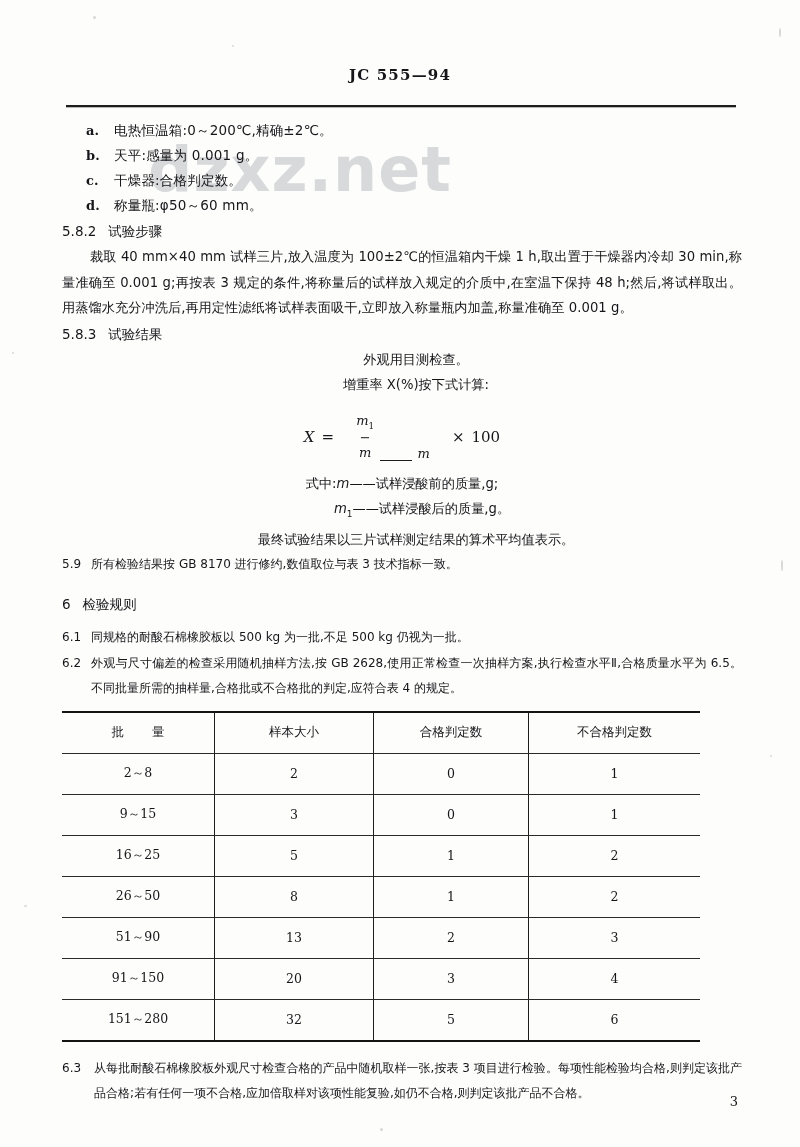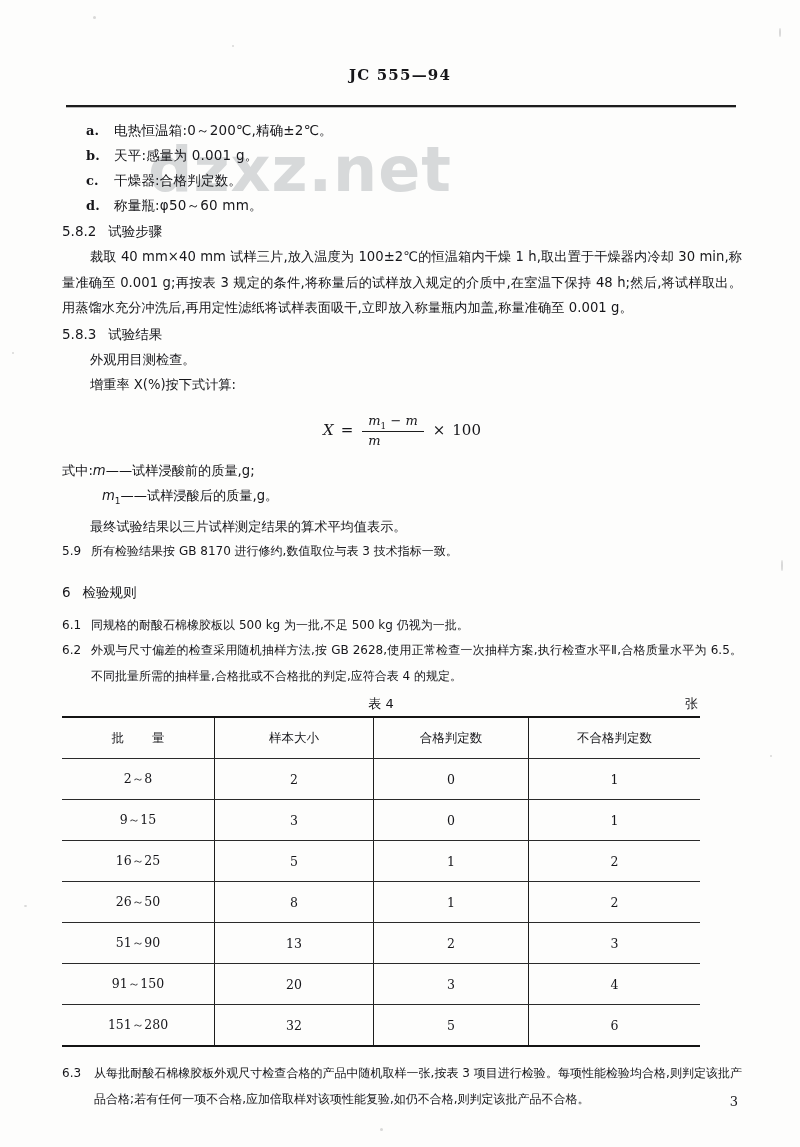--- a/index.html
+++ b/index.html
@@ -121,44 +121,45 @@
     gap: 10px;
     font-size: 12px;
     line-height: 25.5px;
   }
   .hang-num { flex: 0 0 auto; white-space: nowrap; }
   .hang-body { flex: 1 1 auto; text-align: justify; text-justify: inter-character; }
 
   .sub-def {
     font-size: 13.2px;
     line-height: 25px;
+    text-align: center;
   }
   .sub-def.indent1 { padding-left: 0px; }
   .sub-def.indent2 { padding-left: 40px; }
   .sub-def.indent3 { text-indent: 28px; }
 
   
   .formula-wrap {
     text-align: center;
     margin: 16px 0 10px 0;
     font-family: "DejaVu Serif", "Liberation Serif", serif;
   }
   .formula {
     display: inline-flex;
     align-items: center;
     gap: 7px;
     font-size: 15px;
     font-style: italic;
   }
   .frac {
     display: inline-flex;
-    flex-direction: column;
-    align-items: flex-start;
+    flex-direction: row;
+    align-items: flex-end;
     vertical-align: middle;
-    margin: 0 2px;
+    margin: 0 9px;
   }
   .frac .num {
     padding: 0 6px 1px 6px;
     font-size: 13px;
   }
   .frac .bar {
     width: 100%;
     height: 1.4px;
     background: #1d1d1d;
   }
@@ -178,21 +179,21 @@
   }
   .table-unit {
     position: absolute;
     right: 2px;
     top: 0;
     font-size: 13px;
   }
   table.t4 {
     border-collapse: collapse;
     width: 638px;
-    margin-top: 3px;
+    margin-top: 9px;
     table-layout: fixed;
   }
   table.t4 th, table.t4 td {
     text-align: center;
     font-size: 12.5px;
     font-weight: 400;
     height: 38px;
     vertical-align: middle;
     border-left: 1.2px solid #1d1d1d;
     border-right: 1.2px solid #1d1d1d;
@@ -304,24 +305,20 @@
     <div class="hang" style="margin-top:8px;">
       <span class="hang-num">6.1</span>
       <span class="hang-body">同规格的耐酸石棉橡胶板以 500 kg 为一批,不足 500 kg 仍视为一批。</span>
     </div>
 
     <div class="hang">
       <span class="hang-num">6.2</span>
       <span class="hang-body">外观与尺寸偏差的检查采用随机抽样方法,按 GB 2628,使用正常检查一次抽样方案,执行检查水平Ⅱ,合格质量水平为 6.5。不同批量所需的抽样量,合格批或不合格批的判定,应符合表 4 的规定。</span>
     </div>
 
-    <div class="table-caption" style="width:638px;">
-      <span>表 4</span>
-      <span class="table-unit">张</span>
-    </div>
 
     <table class="t4">
       <thead>
         <tr>
           <th style="width:150px;"><span class="spread">批  量</span></th>
           <th style="width:156px;">样本大小</th>
           <th style="width:152px;">合格判定数</th>
           <th>不合格判定数</th>
         </tr>
       </thead>

